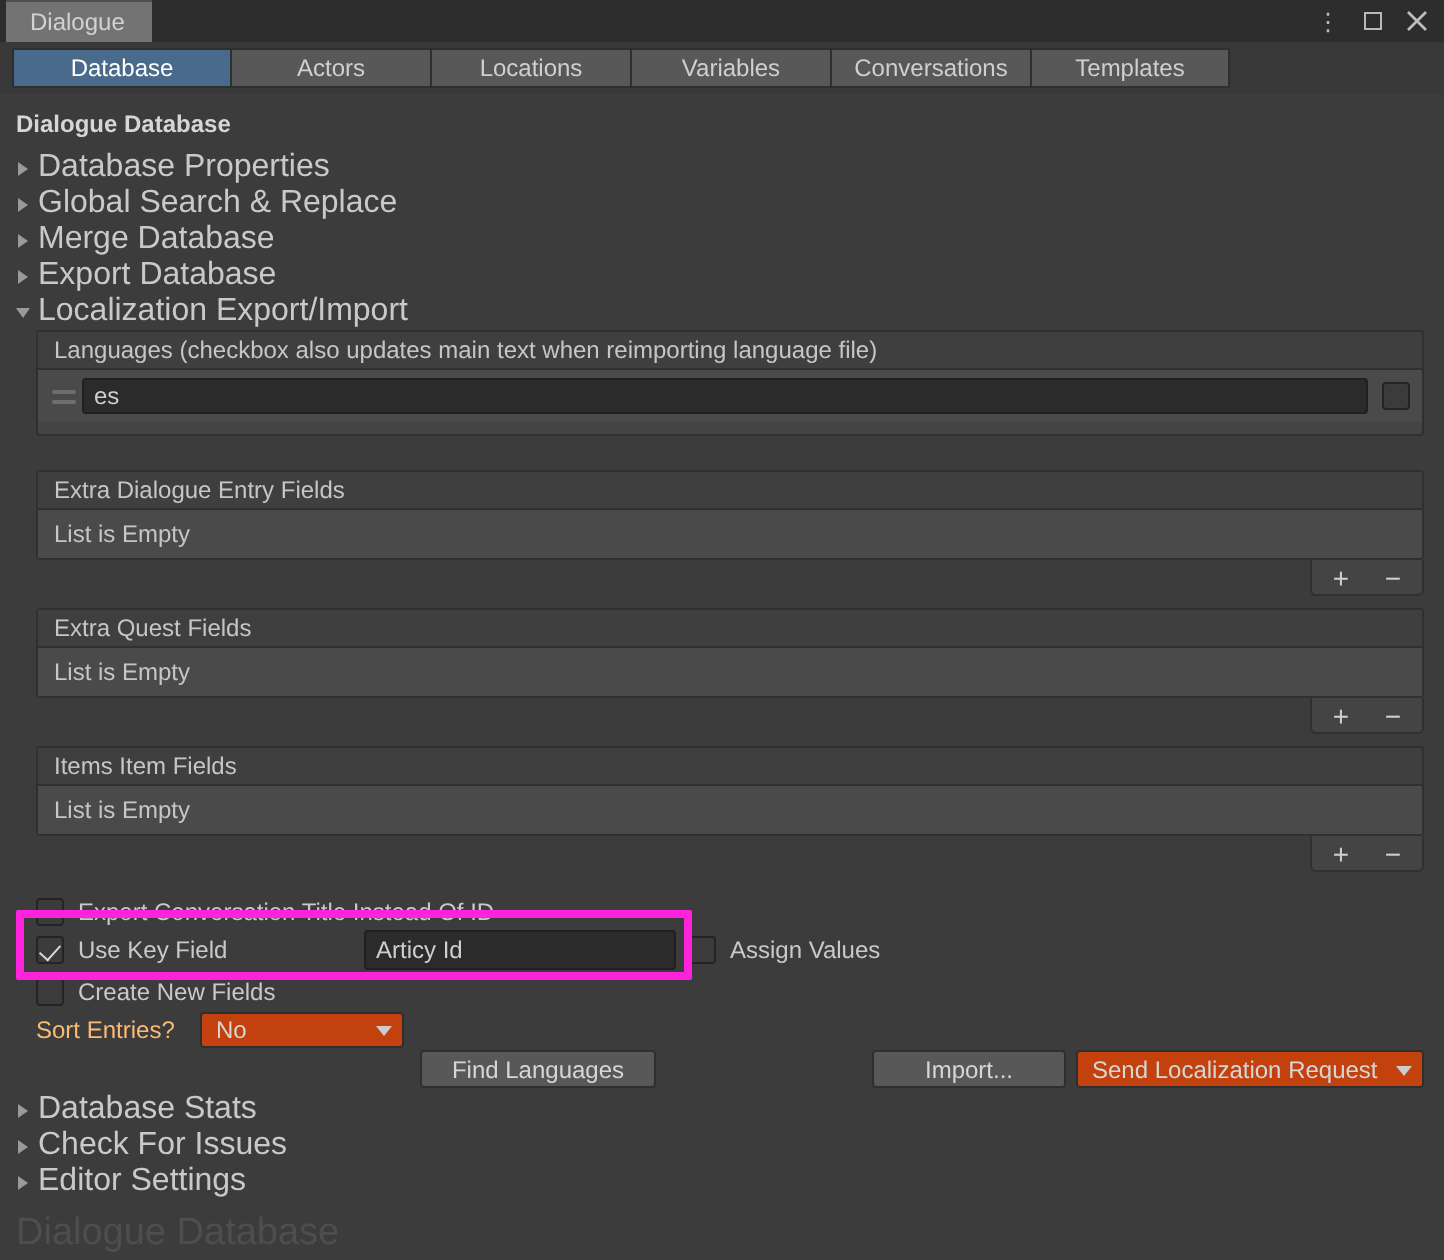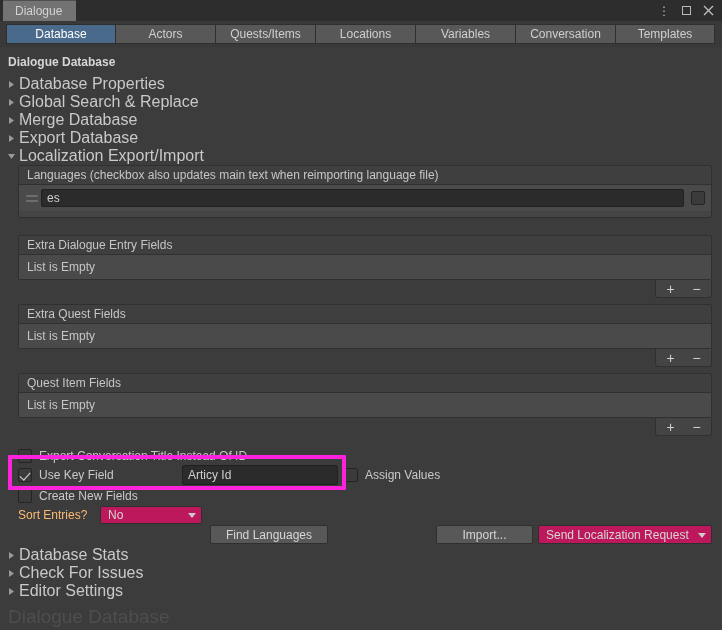--- a/index.html
+++ b/index.html
@@ -188,21 +188,21 @@
     position: absolute;
     display: flex; align-items: center;
     height: 18px;
     font-size: 12px; color: #c9c9c9;
   }
   .check-row .cb { margin-right: 7px; }
 
   
   .popup {
     height: 18px;
-    background: #be185d;
+    background: #c2410c;
     border: 1px solid #2f2f2f;
     border-radius: 2px;
     color: #d6d6d6;
     font-size: 12px;
     display: flex; align-items: center;
     padding: 0 4px 0 7px;
     justify-content: space-between;
   }
   .popup .caret { margin-left: 8px; display:flex; }
   .popup .caret svg { display:block; }
@@ -258,30 +258,27 @@
   </div>
 
   <div class="tabbar">
     <div class="tab selected" style="width:109px">
         <span>Database</span>
       </div>
     <div class="tab" style="width:100px">
         <span>Actors</span>
       </div>
     <div class="tab" style="width:100px">
-        <span>Quests/Items</span>
-      </div>
-    <div class="tab" style="width:100px">
         <span>Locations</span>
       </div>
     <div class="tab" style="width:100px">
         <span>Variables</span>
       </div>
     <div class="tab" style="width:100px">
-        <span>Conversation</span>
+        <span>Conversations</span>
       </div>
     <div class="tab" style="width:100px">
         <span>Templates</span>
       </div>
   </div>
 
   <div class="body">
 
     <div class="section-title">Dialogue Database</div>
 
@@ -371,21 +368,21 @@
         <span>List is Empty</span>
       </div>
     </div>
     <div class="plusminus" style="left:655px; top:302px; width:57px;">
       <span class="pm-btn">+</span>
       <span class="pm-btn">−</span>
     </div>
 
     <div class="listbox" style="left:18px; top:326px; width:694px; height:45px;">
       <div class="lb-header">
-        <span>Quest Item Fields</span>
+        <span>Items Item Fields</span>
       </div>
       <div class="lb-body lb-empty">
         <span>List is Empty</span>
       </div>
     </div>
     <div class="plusminus" style="left:655px; top:371px; width:57px;">
       <span class="pm-btn">+</span>
       <span class="pm-btn">−</span>
     </div>
 

